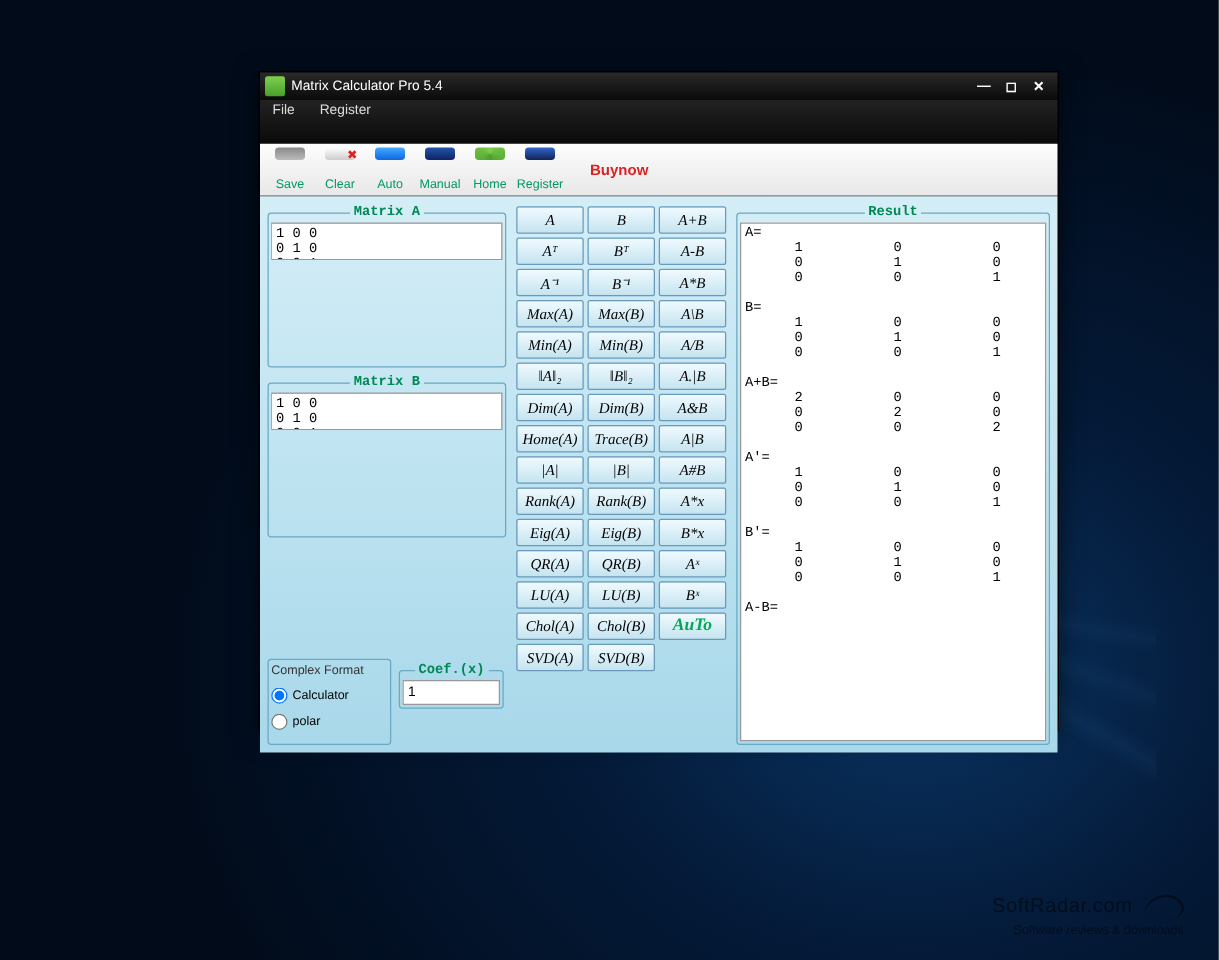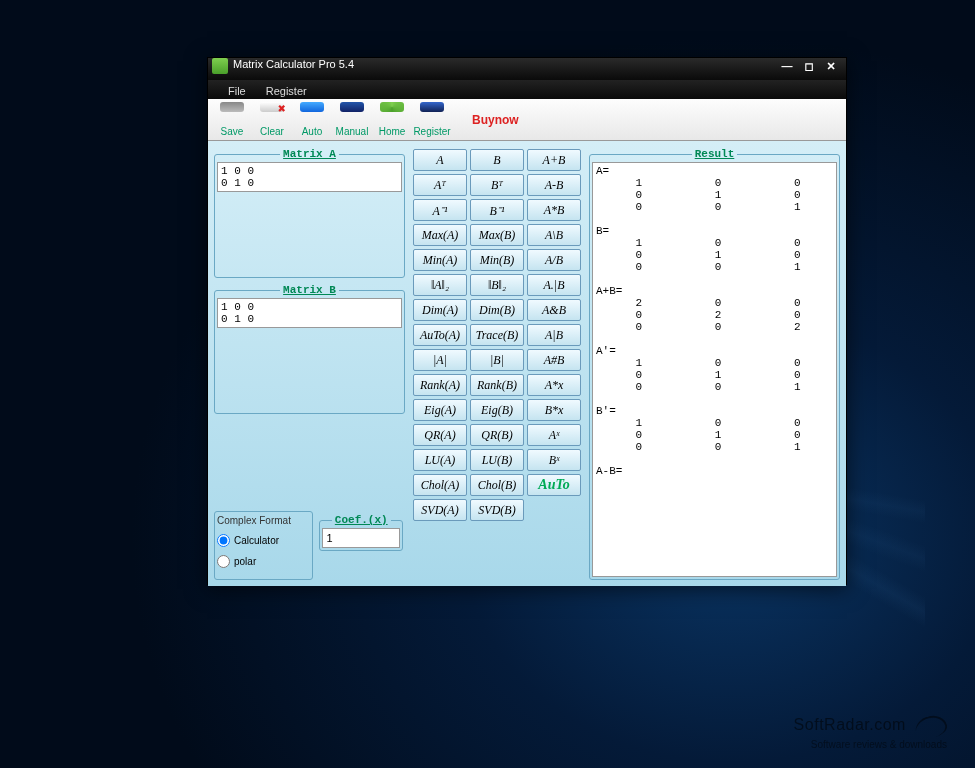--- a/index.html
+++ b/index.html
@@ -23,42 +23,41 @@
   position: absolute; left: 207px; top: 57px;
   width: 640px; height: 528px;
   background: #000;
   border: 1px solid #000;
   box-shadow: 0 4px 20px rgba(0,0,0,0.6);
 }
 .titlebar {
   height: 22px;
   background: linear-gradient(#2a2a2a, #0a0a0a);
   color: #fff;
-  display: flex; align-items: flex-start;
+  display: flex; align-items: center;
   padding: 0 4px;
 }
 .titlebar .icon {
   width: 16px; height: 16px;
   background: linear-gradient(#7fcf4f, #4a9f2a);
   border-radius: 2px;
   margin-right: 5px;
 }
 .titlebar .spacer { flex: 1; }
 .win-btn {
   width: 22px; height: 16px;
   color: #fff; font-weight: bold;
   display: inline-flex; align-items: center; justify-content: center;
   cursor: pointer; font-size: 11px;
 }
 .menubar {
-  height: 19px;
+  height: 35px;
   background: linear-gradient(#222, #0a0a0a);
   color: #ddd;
-  display: flex; align-items: flex-end;
-  padding-left: 10px;
+  display: flex; align-items: flex-start;
 }
 .menu-item { padding: 2px 10px; cursor: pointer; }
 .toolbar {
   height: 42px;
   background: linear-gradient(#fdfdfd, #e8e8e8);
   display: flex; align-items: center;
   padding: 2px 4px;
   border-bottom: 1px solid #999;
 }
 .tool-btn {
@@ -96,21 +95,20 @@
   background: transparent;
 }
 fieldset.panel > legend {
   font-family: "Courier New", monospace;
   font-weight: bold;
   color: #008855;
   font-size: 11px;
   padding: 0 3px;
   margin-left: auto; margin-right: auto;
   text-align: center;
-  text-decoration: underline;
 }
 .matrix-box {
   height: 130px;
 }
 .matrix-text {
   width: 100%; height: 100%;
   background: #fff; border: 1px solid #999;
   font-family: "Courier New", monospace;
   font-size: 11px; padding: 2px 3px;
   resize: none;
@@ -289,21 +287,21 @@
           <div class="op-btn">A\B</div>
           <div class="op-btn">Min(A)</div>
           <div class="op-btn">Min(B)</div>
           <div class="op-btn">A/B</div>
           <div class="op-btn">‖A‖₂</div>
           <div class="op-btn">‖B‖₂</div>
           <div class="op-btn">A.|B</div>
           <div class="op-btn">Dim(A)</div>
           <div class="op-btn">Dim(B)</div>
           <div class="op-btn">A&amp;B</div>
-          <div class="op-btn">AuTo(A)</div>
+          <div class="op-btn">Home(A)</div>
           <div class="op-btn">Trace(B)</div>
           <div class="op-btn">A|B</div>
           <div class="op-btn">|A|</div>
           <div class="op-btn">|B|</div>
           <div class="op-btn">A#B</div>
           <div class="op-btn">Rank(A)</div>
           <div class="op-btn">Rank(B)</div>
           <div class="op-btn">A*x</div>
           <div class="op-btn">Eig(A)</div>
           <div class="op-btn">Eig(B)</div>

